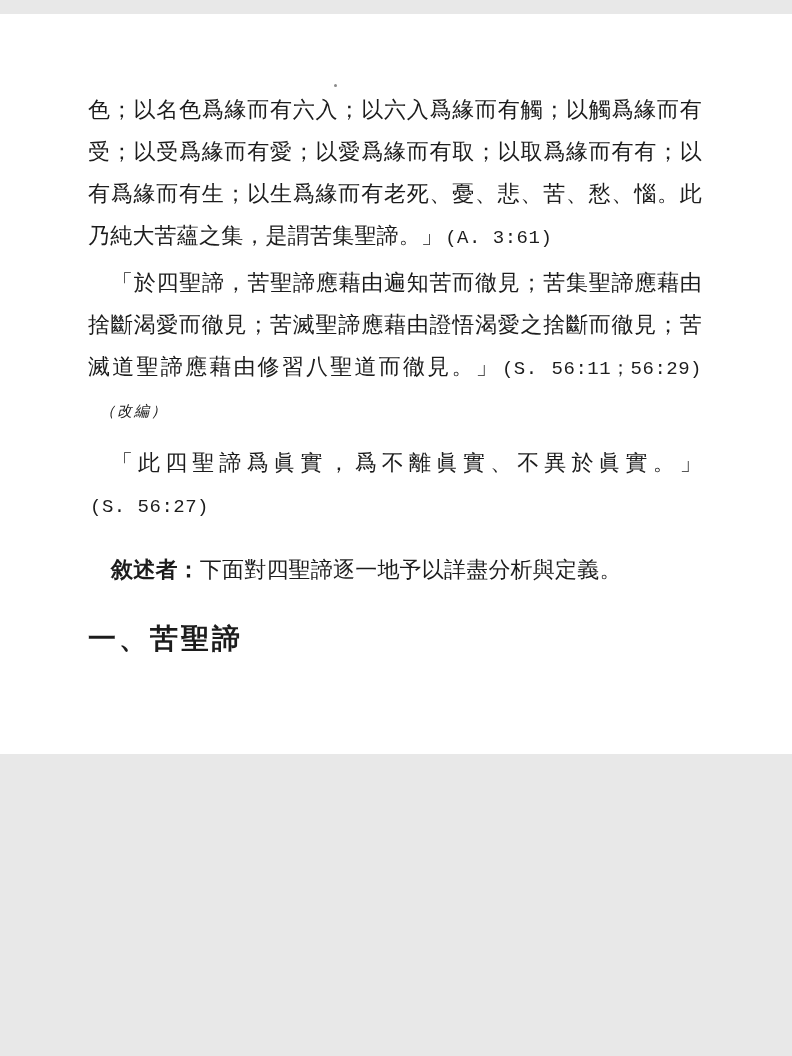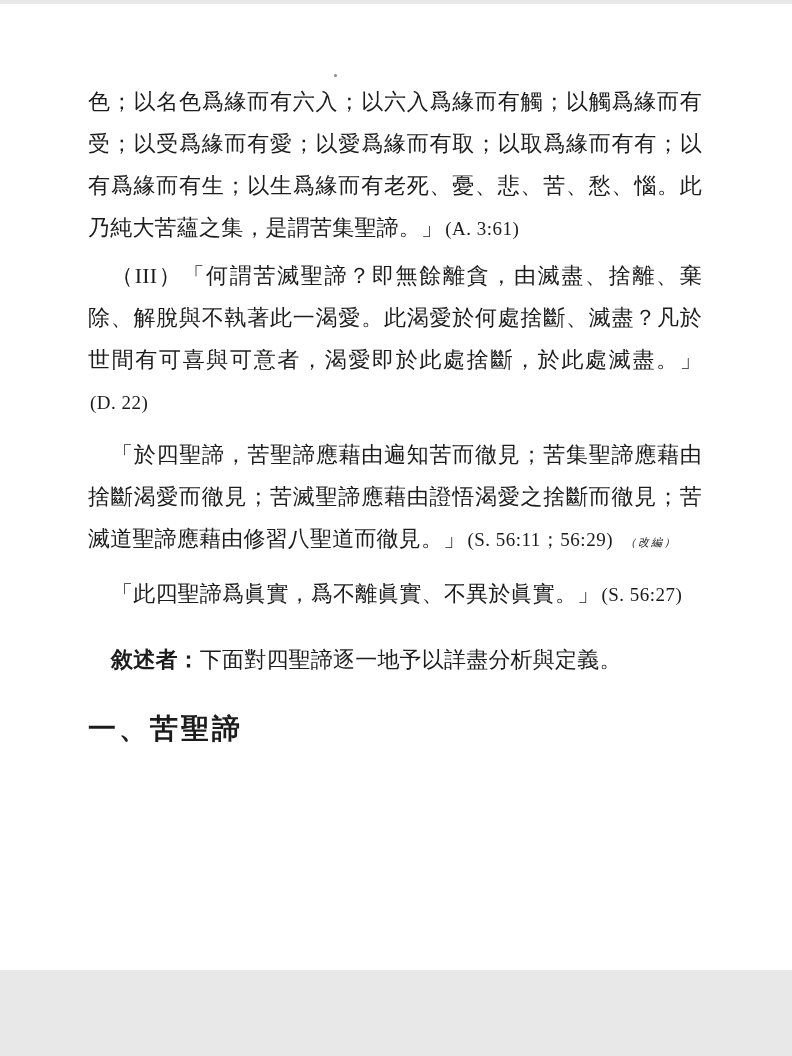--- a/index.html
+++ b/index.html
@@ -3,24 +3,24 @@
 <meta charset="utf-8">
 <style>
   html, body {
     margin: 0;
     padding: 0;
     background: #e8e8e8;
   }
   .page {
     position: relative;
     width: 792px;
-    height: 966px;
-    margin: 4px auto;
+    height: 740px;
+    margin: 14px auto;
     background: #ffffff;
-    font-family: Liberation Serif, serif;
+    font-family: Liberation Mono, monospace;
     color: #1c1c1c;
     overflow: hidden;
   }
   .text-block {
     position: absolute;
     left: 88px;
     top: 77px;
     width: 614px;
   }
   .para {
@@ -36,21 +36,21 @@
   .para.gap-md  { margin-bottom: 10px; }
   .para.gap-lg  { margin-bottom: 23px; }
   .para.gap-xl  { margin-bottom: 28px; }
   .cite {
     font-size: 19px;
     letter-spacing: 0.5px;
     padding-left: 2px;
     white-space: nowrap;
   }
   .note {
-    font-size: 11px;
+    font-size: 15px;
     font-style: italic;
     letter-spacing: 2px;
     padding-left: 12px;
     white-space: nowrap;
   }
   .narrator-lead { font-weight: bold; }
   .heading {
     margin: 0;
     font-size: 28px;
     font-weight: bold;
@@ -91,21 +91,20 @@
 <body>
 
 <div class="page">
 
   <div class="speck"></div>
 
   <main class="text-block">
 
     <p class="para gap-sm"><span>色；以名色爲緣而有六入；以六入爲緣而有觸；以觸爲緣而有受；以受爲緣而有愛；以愛爲緣而有取；以取爲緣而有有；以有爲緣而有生；以生爲緣而有老死、憂、悲、苦、愁、惱。此乃純大苦蘊之集，是謂苦集聖諦。」</span><span class="cite">(A. 3:61)</span></p>
 
-    <p class="para indent gap-md"><span>（III）「何謂苦滅聖諦？即無餘離貪，由滅盡、捨離、棄除、解脫與不執著此一渴愛。此渴愛於何處捨斷、滅盡？凡於世間有可喜與可意者，渴愛即於此處捨斷，於此處滅盡。」</span><span class="cite">(D. 22)</span></p>
 
 
 
     <p class="para indent gap-md"><span>「於四聖諦，苦聖諦應藉由遍知苦而徹見；苦集聖諦應藉由捨斷渴愛而徹見；苦滅聖諦應藉由證悟渴愛之捨斷而徹見；苦滅道聖諦應藉由修習八聖道而徹見。」</span><span class="cite">(S. 56:11；56:29)</span><span class="note">（改編）</span></p>
 
     <p class="para indent gap-lg"><span>「此四聖諦爲眞實，爲不離眞實、不異於眞實。」</span><span class="cite">(S. 56:27)</span></p>
 
     <p class="para indent gap-xl"><span class="narrator-lead">敘述者：</span><span>下面對四聖諦逐一地予以詳盡分析與定義。</span></p>
 
     <h2 class="heading">一、苦聖諦</h2>

